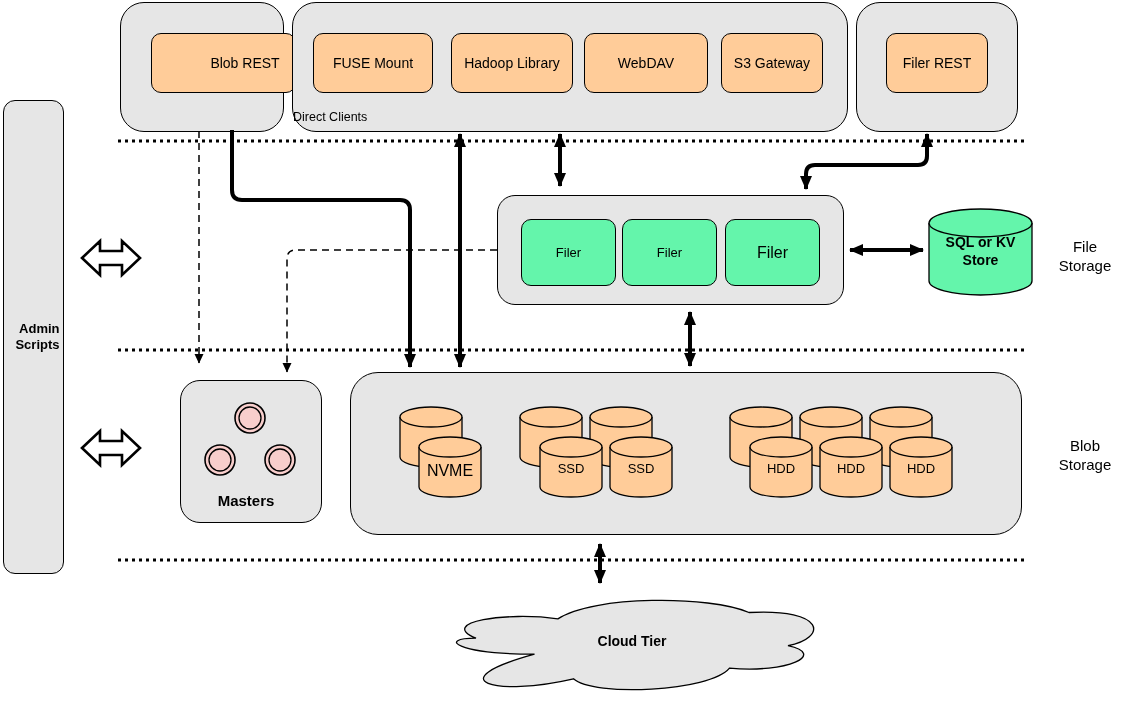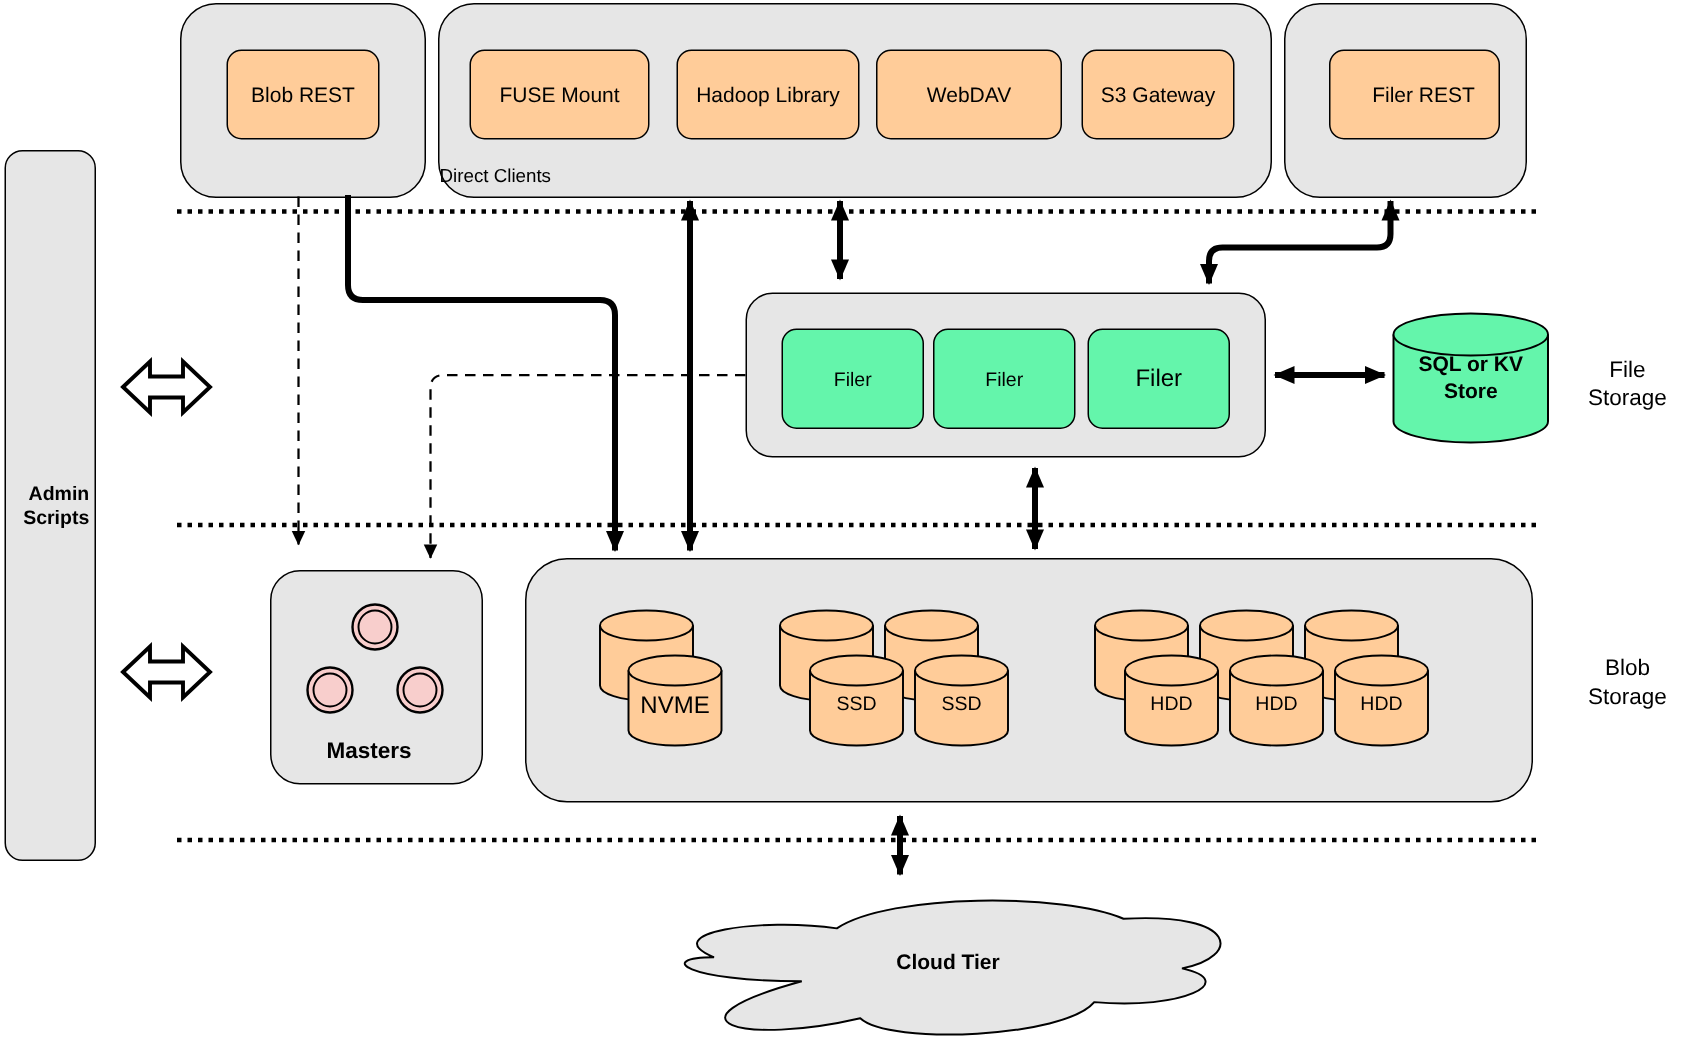--- a/index.html
+++ b/index.html
@@ -26,33 +26,33 @@
 
 <div id="canvas">
 
   <div class="layer html-layer">
 
     <div class="admin-panel">
       <div class="txt">Admin Scripts</div>
     </div>
 
     <div class="group" style="left:120px;top:2px;width:162px;height:128px;border-radius:24px;">
-      <div class="node" style="left:30px;top:30px;width:100px;height:58px;">Blob REST</div>
+      <div class="node" style="left:30px;top:30px;width:100px;height:58px;padding-left:43px;">Blob REST</div>
     </div>
 
     <div class="group" style="left:292px;top:2px;width:554px;height:128px;border-radius:24px;">
       <div class="node" style="left:20px;top:30px;width:118px;height:58px;">FUSE Mount</div>
       <div class="node" style="left:158px;top:30px;width:120px;height:58px;">Hadoop Library</div>
       <div class="node" style="left:291px;top:30px;width:122px;height:58px;">WebDAV</div>
       <div class="node" style="left:428px;top:30px;width:100px;height:58px;">S3 Gateway</div>
       <div class="caption">Direct Clients</div>
     </div>
 
     <div class="group" style="left:856px;top:2px;width:160px;height:128px;border-radius:24px;">
-      <div class="node" style="left:29px;top:30px;width:100px;height:58px;padding-left:12px;">Filer REST</div>
+      <div class="node" style="left:29px;top:30px;width:100px;height:58px;">Filer REST</div>
     </div>
 
     <div class="group" style="left:497px;top:195px;width:345px;height:108px;border-radius:18px;">
       <div class="node green" style="left:23px;top:23px;width:93px;height:65px;">Filer</div>
       <div class="node green" style="left:124px;top:23px;width:93px;height:65px;">Filer</div>
       <div class="node green big" style="left:227px;top:23px;width:93px;height:65px;">Filer</div>
     </div>
 
     <div class="group" style="left:180px;top:380px;width:140px;height:141px;border-radius:20px;"></div>
 

